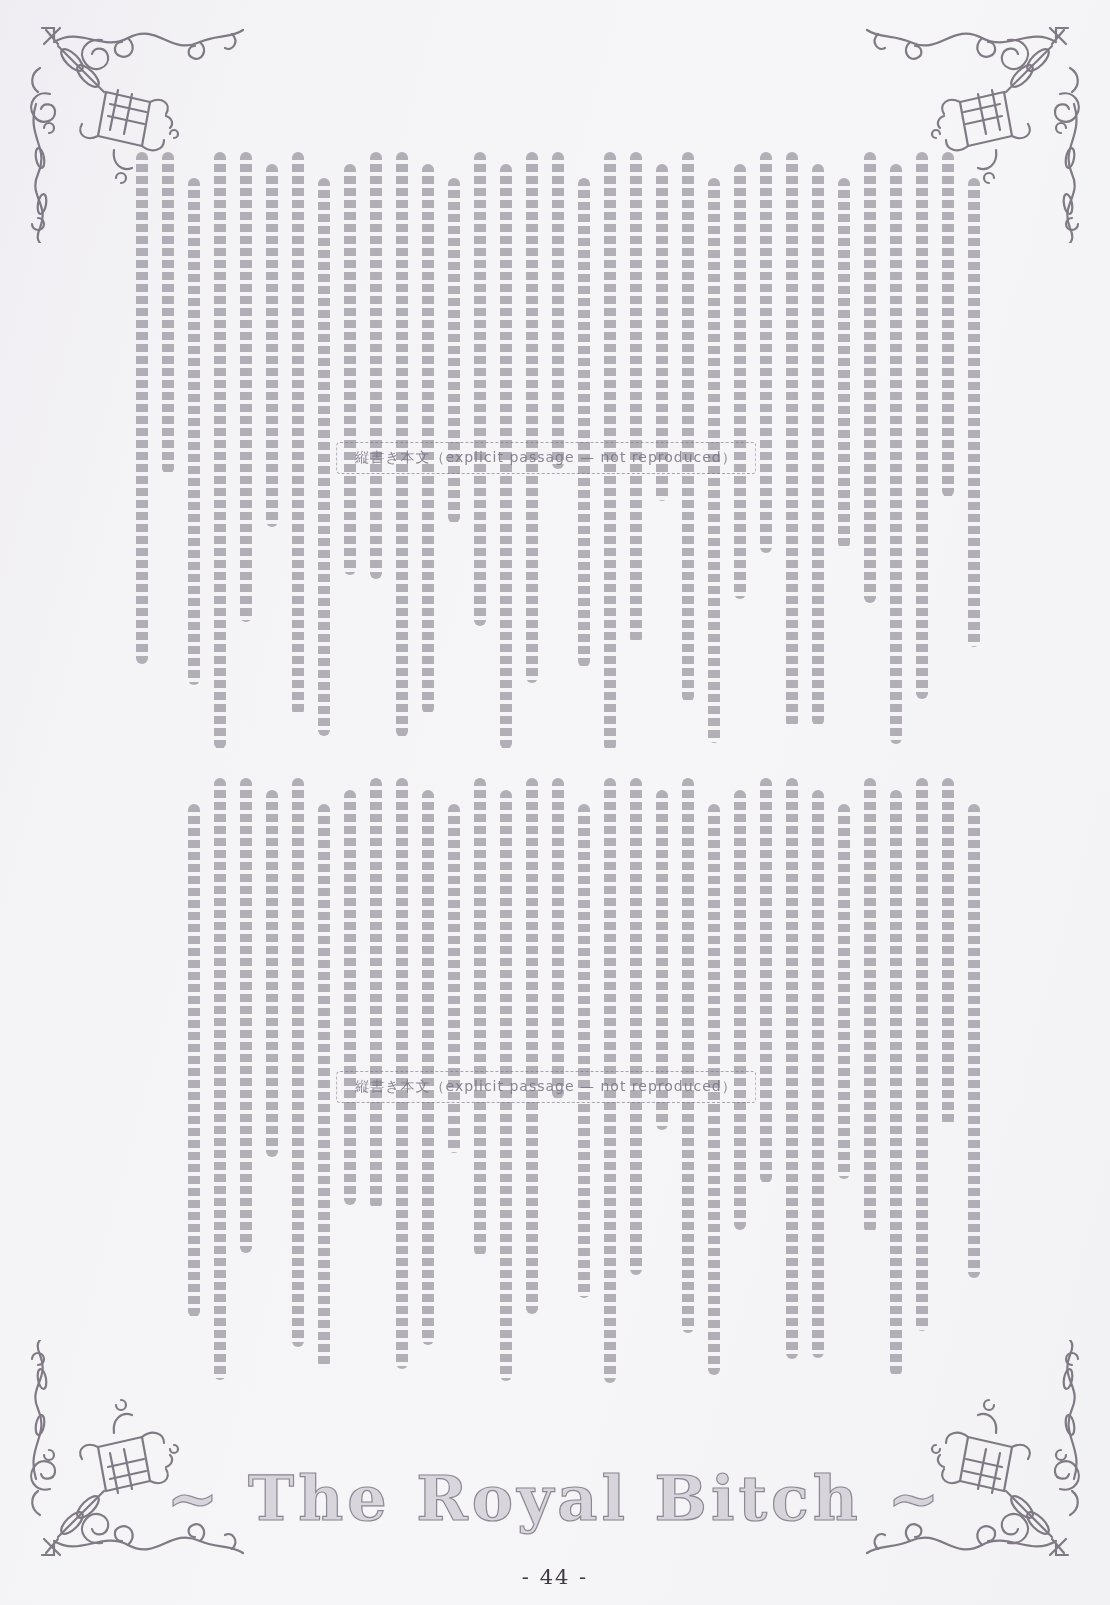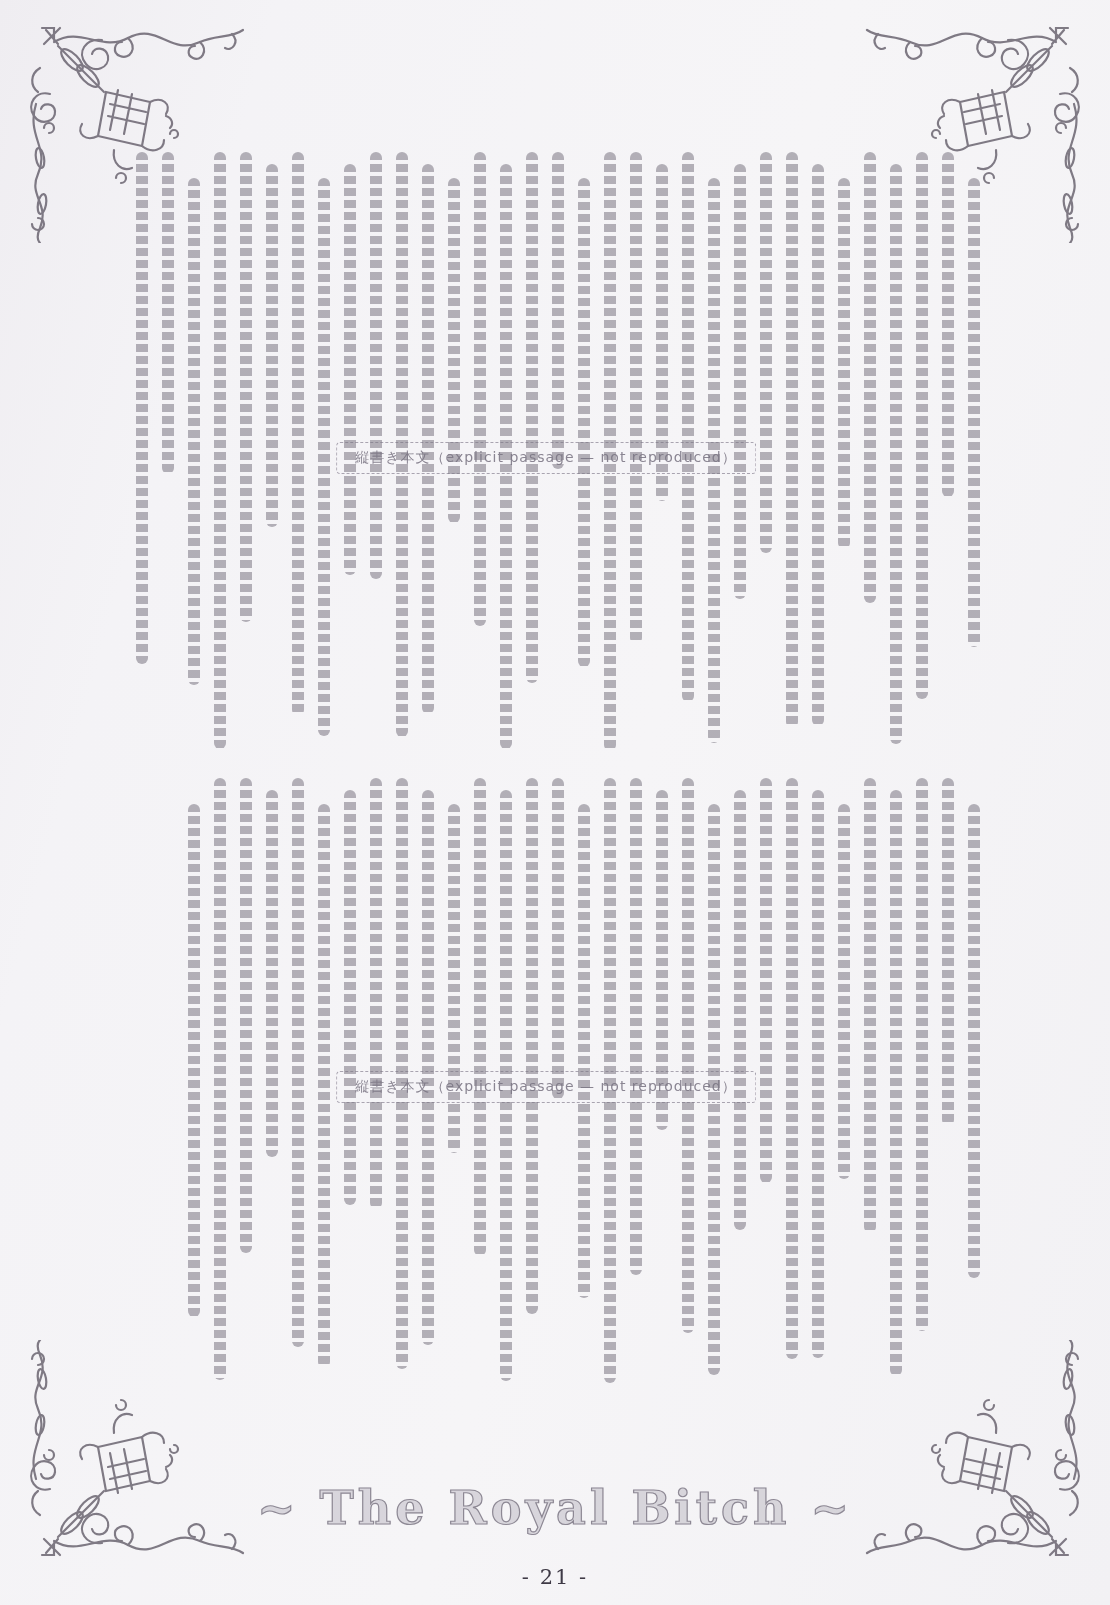--- a/index.html
+++ b/index.html
@@ -67,21 +67,21 @@
   
   .title-wrap {
     position: absolute;
     left: 50%;
     bottom: 70px;
     transform: translateX(-50%);
     text-align: center;
   }
   .page-title {
     font-family: "DejaVu Serif", "Liberation Serif", serif;
-    font-size: 46px;
+    font-size: 62px;
     font-weight: bold;
     letter-spacing: 4px;
     color: rgba(246,245,248,0.2);
     -webkit-text-stroke: 1.2px #8d8894;
     text-shadow: 0 0 1px rgba(141,136,148,0.35);
     white-space: nowrap;
   }
 
   
   .page-number {
@@ -307,13 +307,13 @@
     <div class="tcol" style="height: 367px; margin-top: 12px;"></div>
     <div class="tcol" style="height: 475px; margin-top: 0px;"></div>
     <div class="tcol" style="height: 602px; margin-top: 0px;"></div>
     <div class="tcol" style="height: 513px; margin-top: 26px;"></div>
   </div>
 
 <div class="title-wrap">
   <div class="page-title">~ The Royal Bitch ~</div>
 </div>
 
-<div class="page-number">- 21 -</div>
+<div class="page-number">- 44 -</div>
 
 </body></html>

